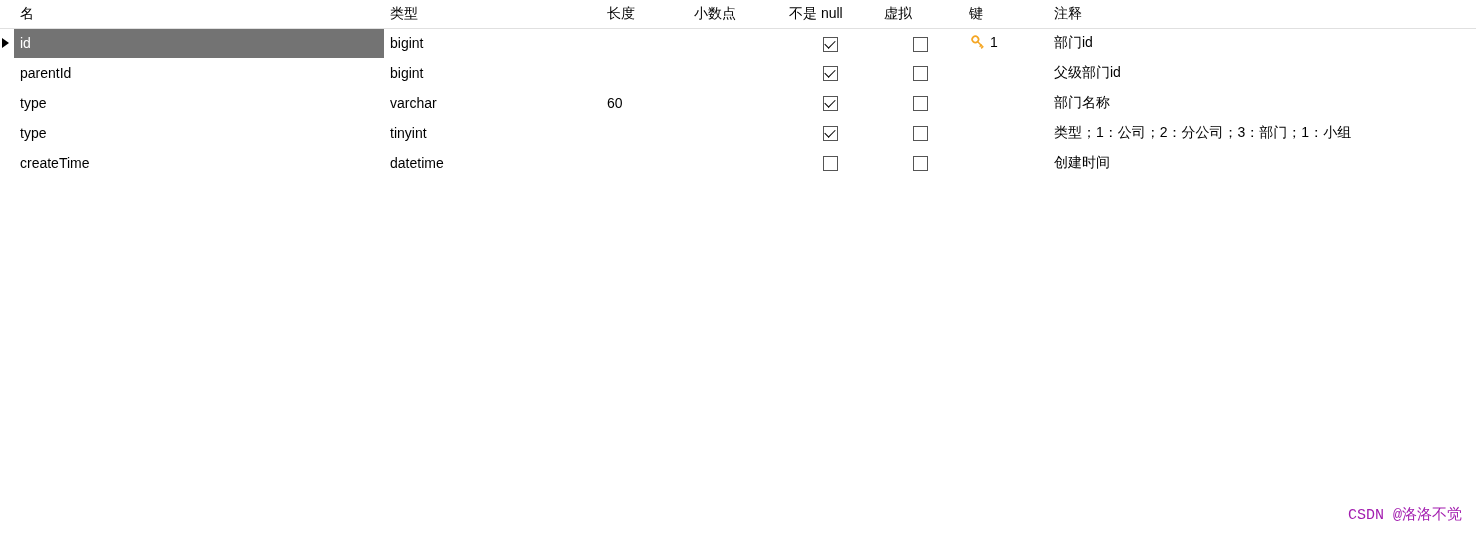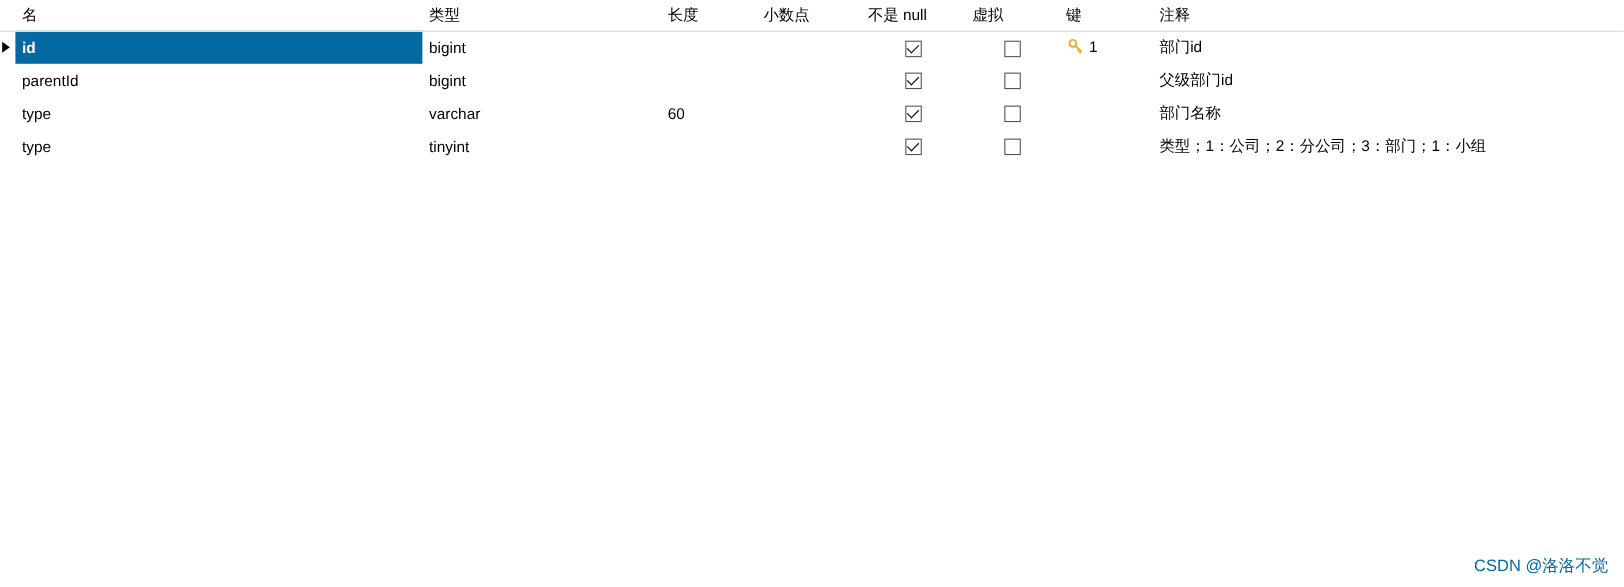--- a/index.html
+++ b/index.html
@@ -48,23 +48,22 @@
     
     .table th.col-notnull,
     .table th.col-virtual {
       text-align: left;
     }
     
     tr.selected td.col-indicator {
       background: #fff;
     }
     tr.selected td.col-name {
-      background: #0369a1;
+      background: #737373;
       color: #fff;
-      font-weight: bold;
     }
     
     .row-indicator {
       display: inline-block;
       width: 0;
       height: 0;
       border-top: 5px solid transparent;
       border-bottom: 5px solid transparent;
       border-left: 7px solid #000;
       margin-left: 2px;
@@ -98,23 +97,24 @@
     }
     .key-svg {
       width: 18px;
       height: 18px;
     }
     
     .watermark {
       position: absolute;
       right: 14px;
       bottom: 10px;
-      color: #0369a1;
+      color: #a21caf;
       font-size: 15px;
       pointer-events: none;
+      font-family: Liberation Mono, monospace;
     }
   </style>
 </head>
 <body>
 
 <table class="table">
   <thead>
     <tr>
       <th class="col-indicator"></th>
       <th class="col-name">名</th>
@@ -175,16 +175,27 @@
         <td class="col-indicator"></td>
         <td class="col-name">type</td>
         <td class="col-type">tinyint</td>
         <td class="col-length"></td>
         <td class="col-decimal"></td>
         <td class="col-notnull"><span class="checkbox checked"></span></td>
         <td class="col-virtual"><span class="checkbox"></span></td>
         <td class="col-key"></td>
         <td class="col-comment">类型；1：公司；2：分公司；3：部门；1：小组</td>
       </tr>
+      <tr>
+        <td class="col-indicator"></td>
+        <td class="col-name">createTime</td>
+        <td class="col-type">datetime</td>
+        <td class="col-length"></td>
+        <td class="col-decimal"></td>
+        <td class="col-notnull"><span class="checkbox"></span></td>
+        <td class="col-virtual"><span class="checkbox"></span></td>
+        <td class="col-key"></td>
+        <td class="col-comment">创建时间</td>
+      </tr>
     </tbody>
 </table>
 
 <div class="watermark">CSDN @洛洛不觉</div>
 
 </body></html>

